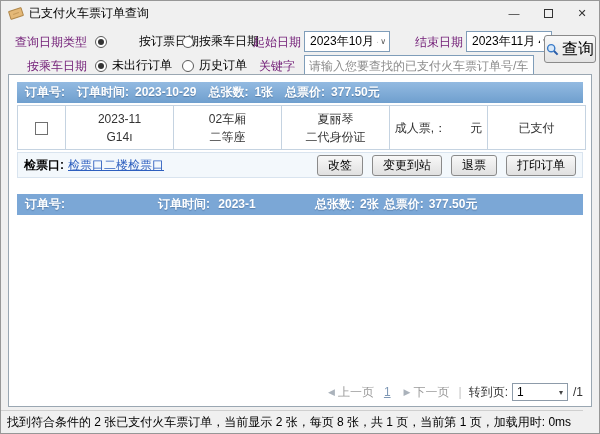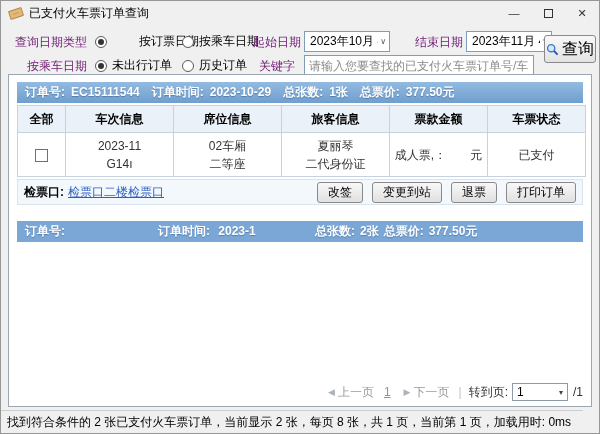--- a/index.html
+++ b/index.html
@@ -119,47 +119,38 @@
         <line x1="8" y1="8" x2="11.6" y2="11.6" stroke="#2a5da8" stroke-width="2"></line>
       </svg>
       <span>查询</span>
     </button>
   </div>
 
   <div class="main">
 
     <div class="order-bar1">
       <span>订单号:</span>
-      <span>EC15111544</span>
       <span style="margin-left:6px">订单时间:</span>
       <span>2023-10-29</span>
       <span style="margin-left:6px">总张数:</span>
       <span>1张</span>
       <span style="margin-left:6px">总票价:</span>
       <span>377.50元</span>
     </div>
 
     <table class="tickets">
       <colgroup>
         <col style="width:48px">
           <col style="width:108px">
           <col style="width:108px">
         <col style="width:108px">
           <col style="width:98px">
           <col style="width:98px">
       </colgroup>
       <tbody>
-          <tr>
-        <th>全部</th>
-        <th>车次信息</th>
-        <th>席位信息</th>
-        <th>旅客信息</th>
-        <th>票款金额</th>
-        <th>车票状态</th>
-      </tr>
       <tr>
         <td><span class="cbx"></span></td>
         <td>
           <div>2023-11</div>
           <div>G14ı</div>
         </td>
         <td>
           <div>02车厢</div>
           <div>二等座</div>
         </td>

